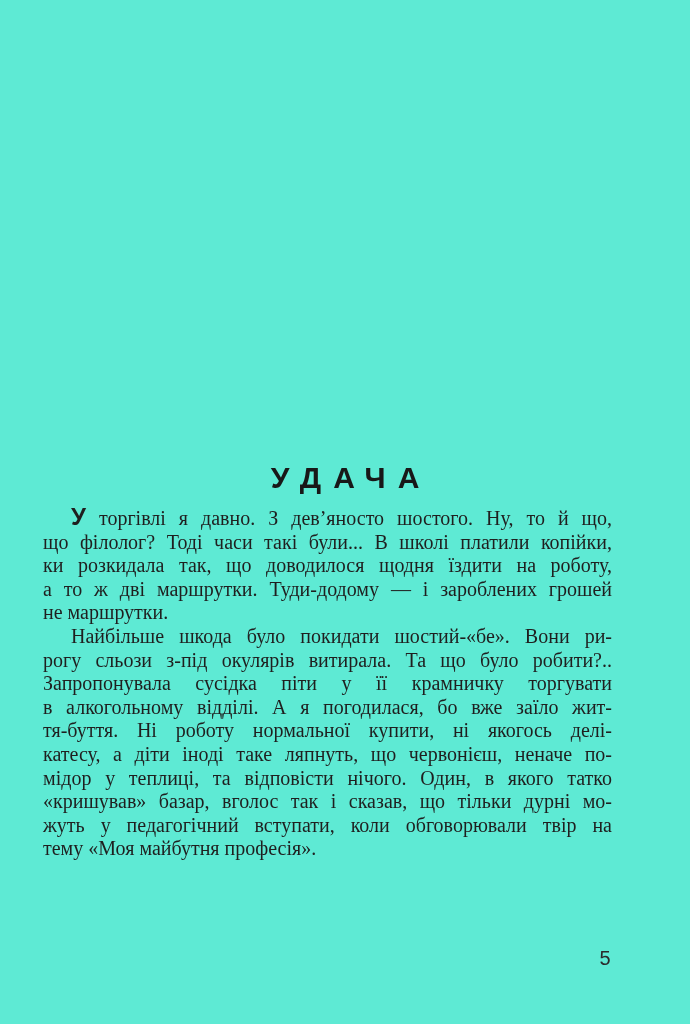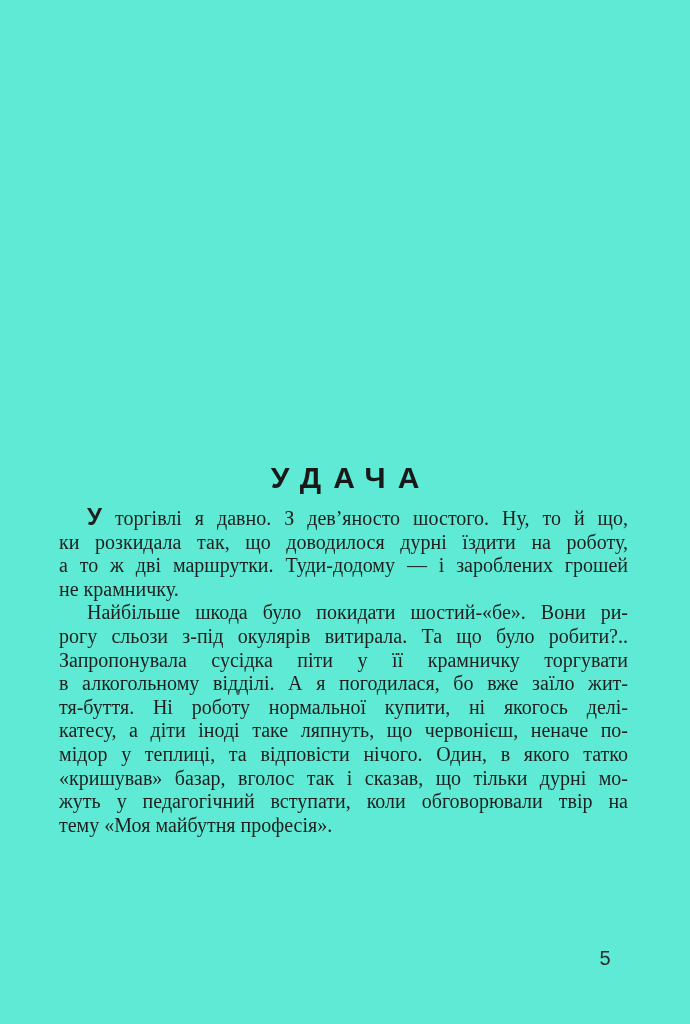--- a/index.html
+++ b/index.html
@@ -26,21 +26,21 @@
     font-weight: 700;
     font-size: 30px;
     line-height: 34px;
     letter-spacing: 0.40em;
     text-indent: 0.40em; 
     color: #181818;
   }
   .body-text {
     position: absolute;
     top: 505px;
-    left: 59px;
+    left: 43px;
     width: 569px;
     font-size: 20px;
     line-height: 23.6px;
     color: #1f1f1f;
   }
   .paragraph { margin: 0; }
   .line {
     text-align: justify;
     text-align-last: justify;
     white-space: normal;
@@ -72,23 +72,24 @@
 </head>
 <body>
 
 <div class="page">
 
   <h1 class="chapter-title">УДАЧА</h1>
 
   <div class="body-text">
       <div class="paragraph">
         <div class="line indent"><span class="dropcap">У</span> <span>торгівлі я давно. З дев’яносто шостого. Ну, то й що,</span></div>
-        <div class="line">ки розкидала так, що доводилося дурні їздити на роботу,</div>
+        <div class="line">що філолог? Тоді часи такі були... В школі платили копійки,</div>
+        <div class="line">ки розкидала так, що доводилося щодня їздити на роботу,</div>
         <div class="line">а то ж дві маршрутки. Туди-додому — і зароблених грошей</div>
-        <div class="line last">не крамничку.</div>
+        <div class="line last">не маршрутки.</div>
       </div>
       <div class="paragraph">
         <div class="line indent">Найбільше шкода було покидати шостий-«бе». Вони ри-</div>
         <div class="line">рогу сльози з-під окулярів витирала. Та що було робити?..</div>
         <div class="line">Запропонувала сусідка піти у її крамничку торгувати</div>
         <div class="line">в алкогольному відділі. А я погодилася, бо вже заїло жит-</div>
         <div class="line">тя-буття. Ні роботу нормальної купити, ні якогось делі-</div>
         <div class="line">катесу, а діти іноді таке ляпнуть, що червонієш, неначе по-</div>
         <div class="line">мідор у теплиці, та відповісти нічого. Один, в якого татко</div>
         <div class="line">«кришував» базар, вголос так і сказав, що тільки дурні мо-</div>

